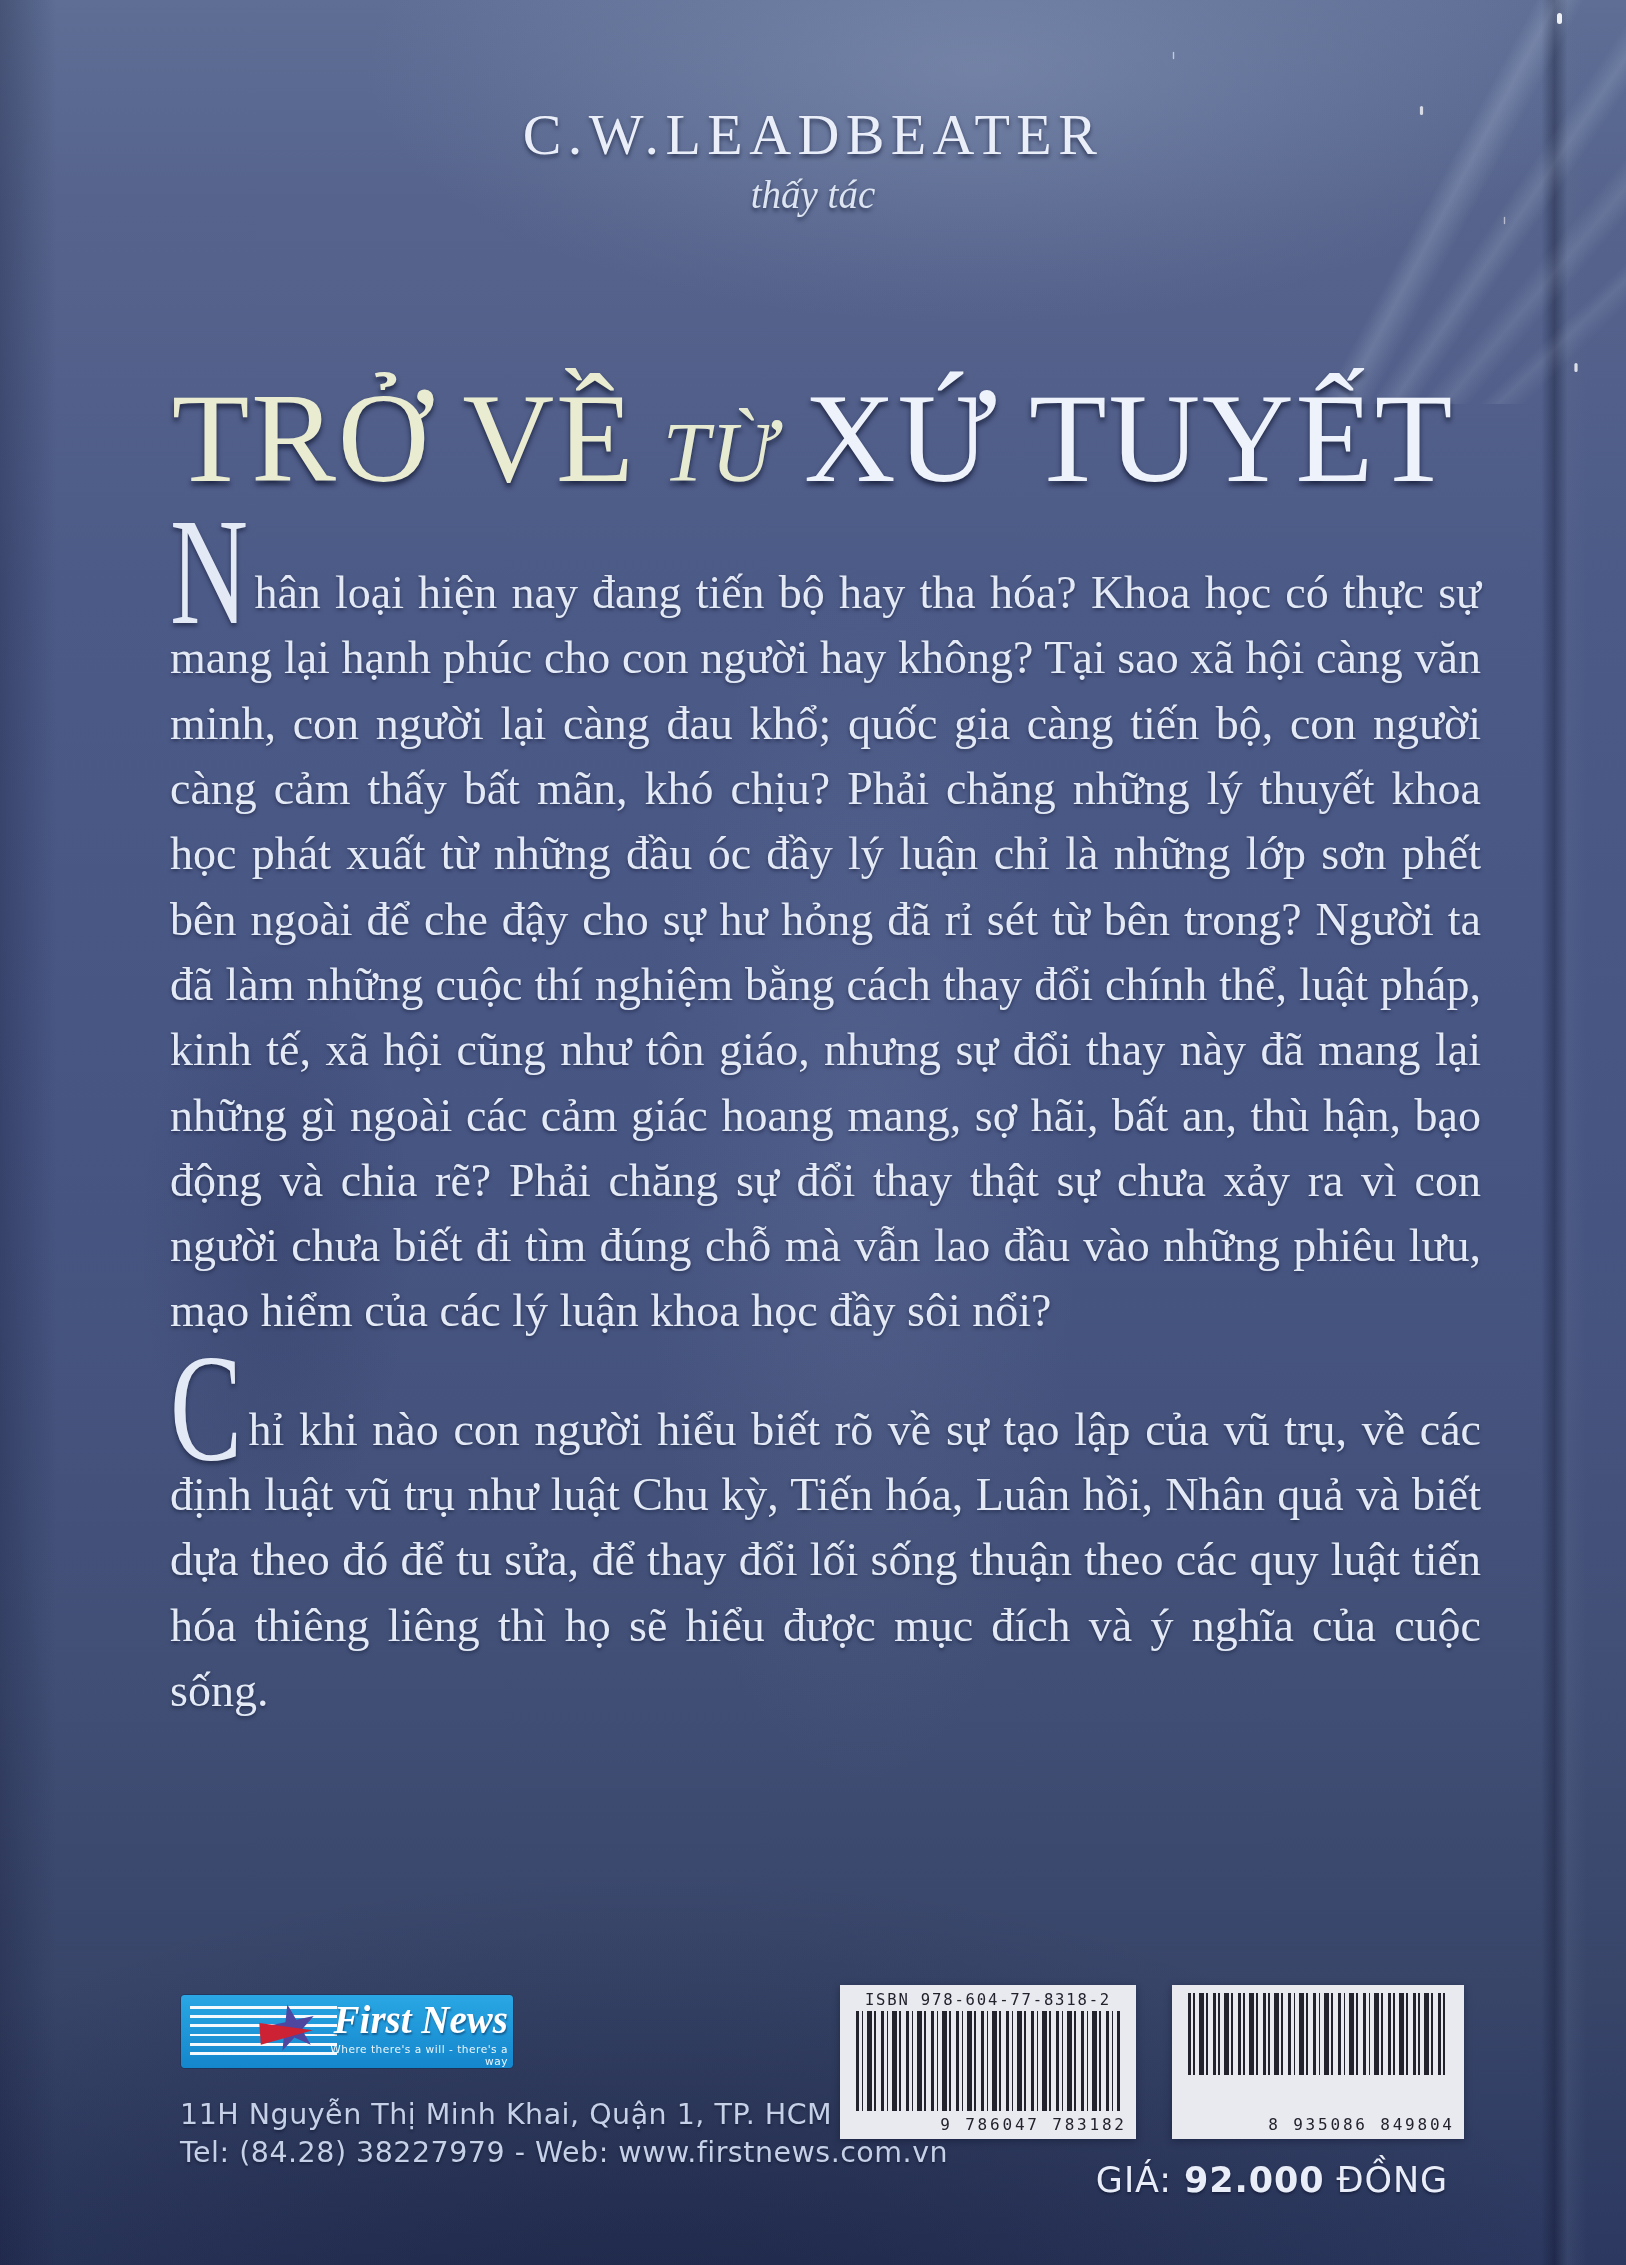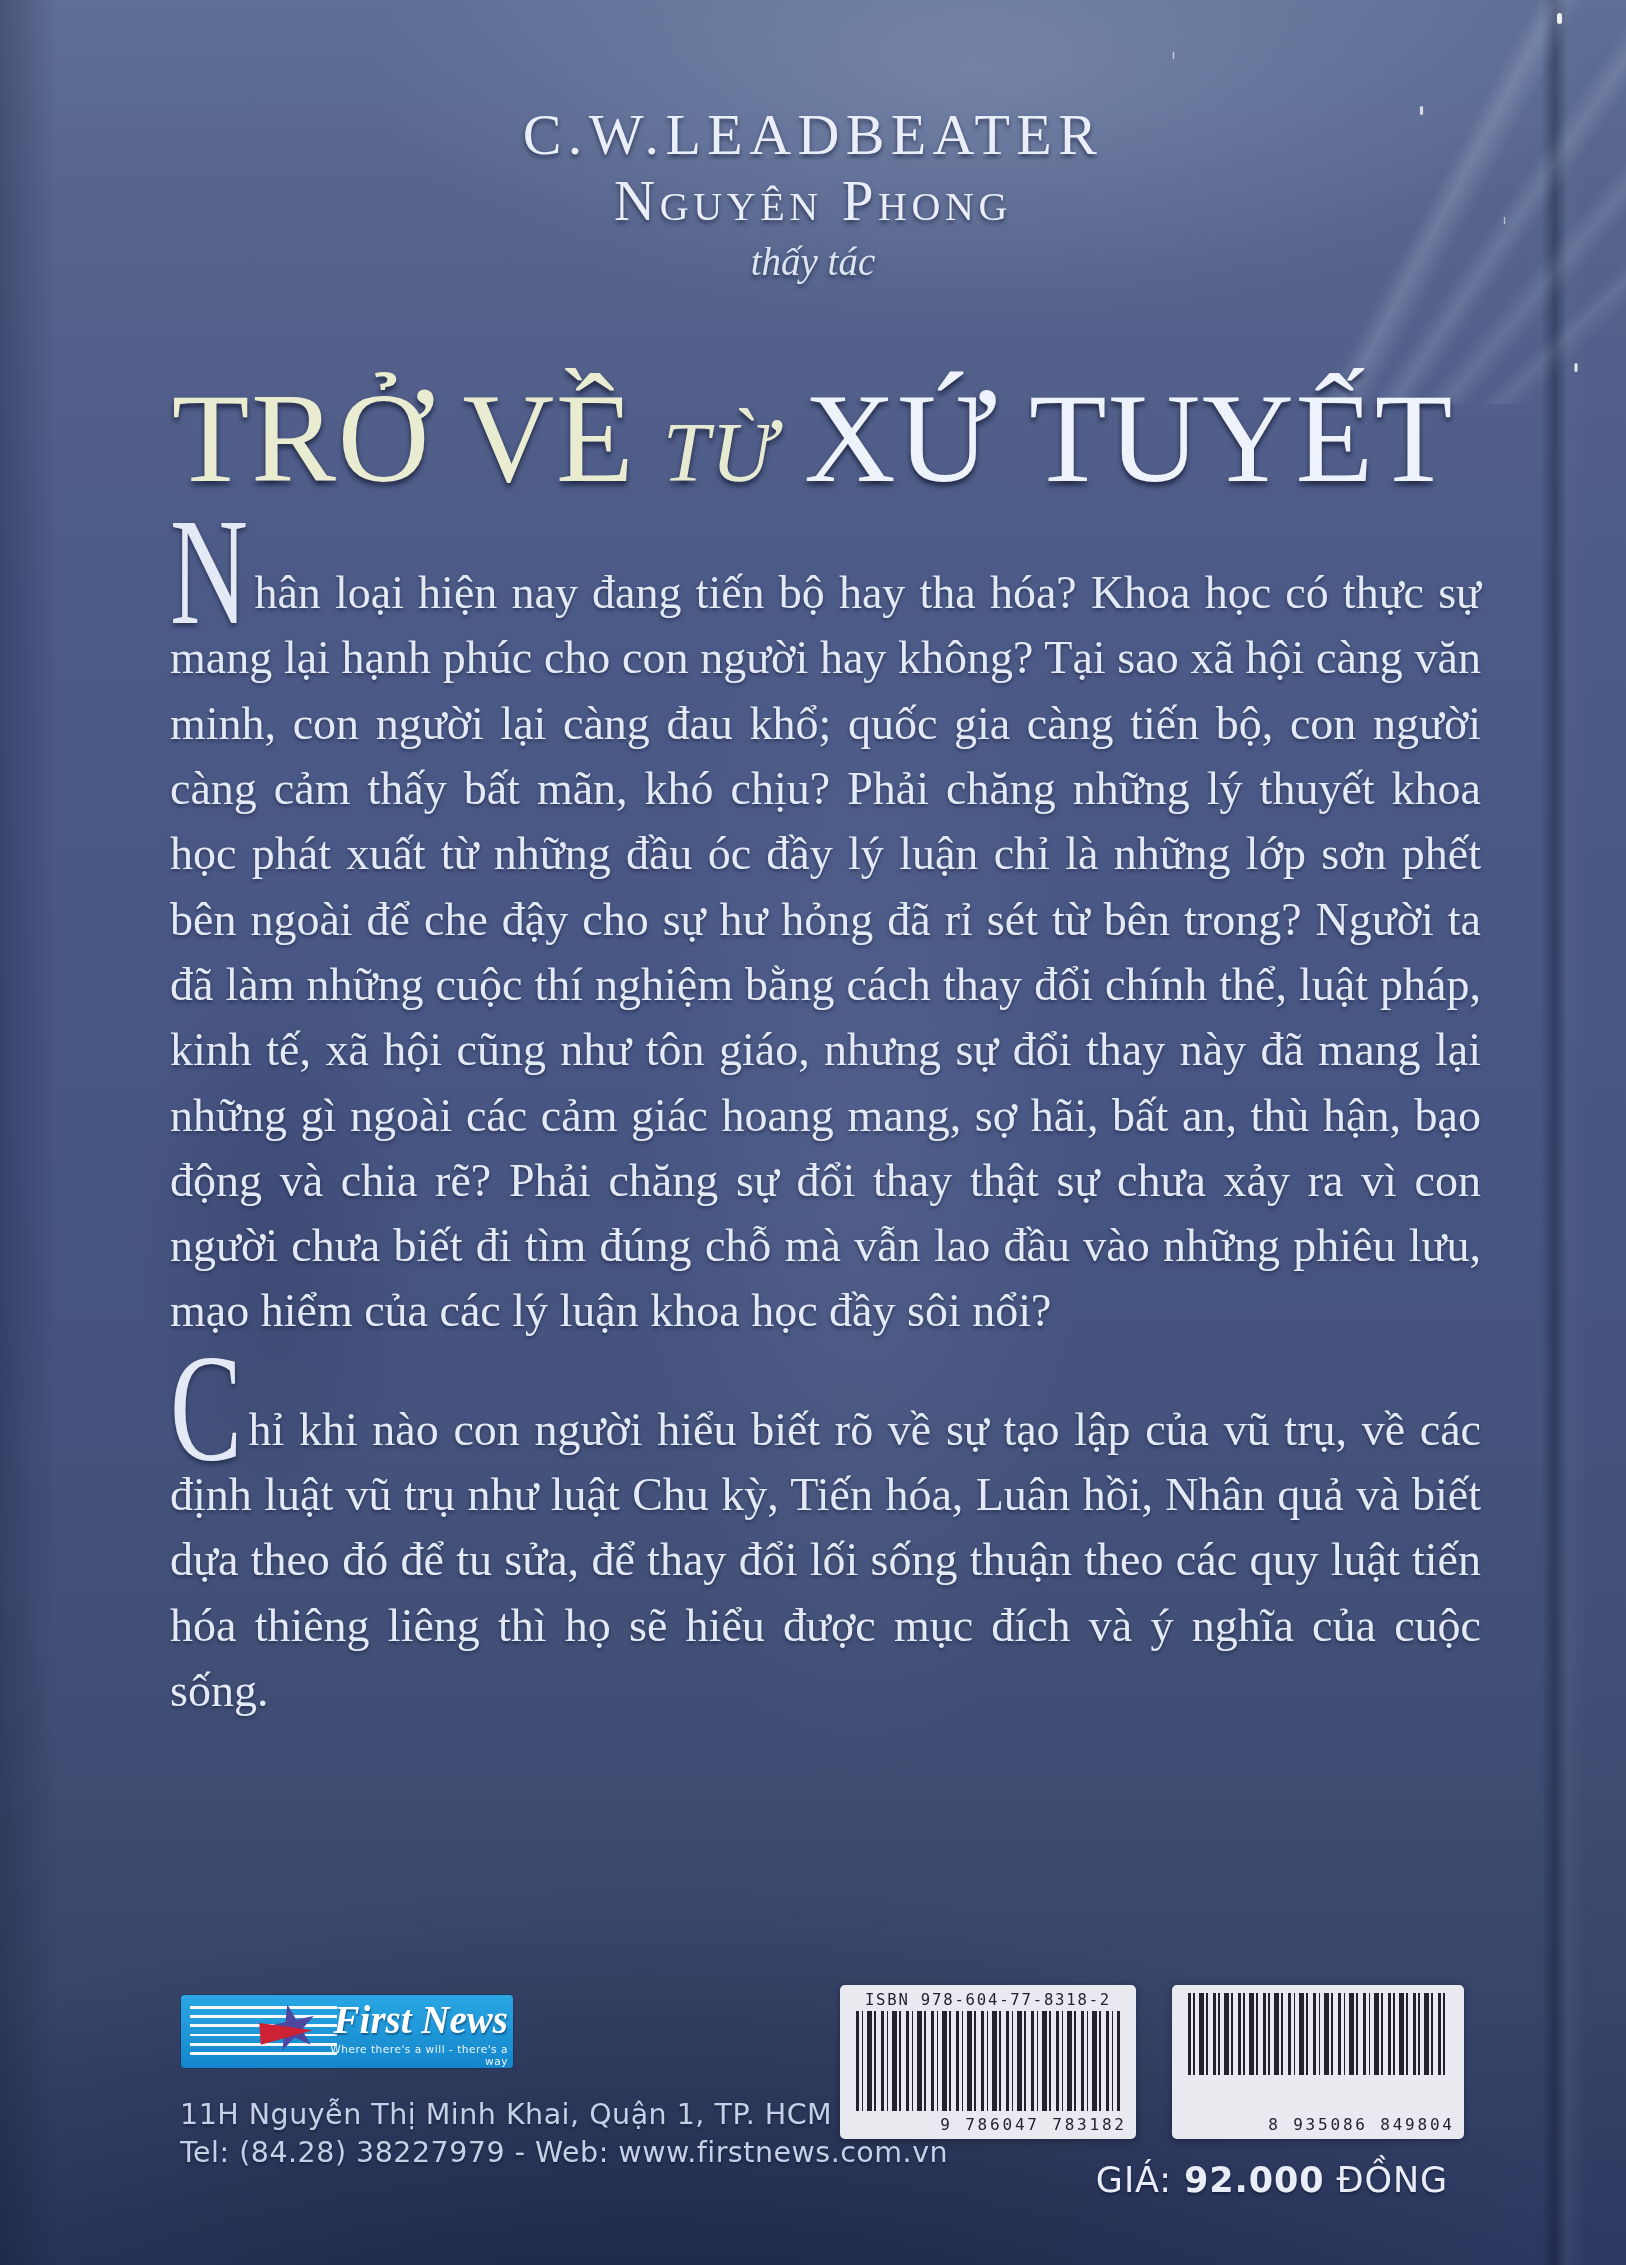--- a/index.html
+++ b/index.html
@@ -68,21 +68,21 @@
     border-bottom:11px solid transparent;border-left:53px solid #cc2233;transform:rotate(-4deg);}
   .logo-text-wrap{position:absolute;left:147px;top:3.7px;width:180px;text-align:right;color:#fff;}
   .logo-text{display:block;font-family:"Liberation Serif",serif;font-style:italic;font-weight:bold;
     font-size:39px;line-height:1.1;text-shadow:0.9px 1.8px 1.8px rgba(10,40,80,.5);}
   .logo-tagline{display:block;font-family:"DejaVu Sans","Liberation Sans",sans-serif;
     font-size:10.6px;margin-top:1.8px;color:rgba(255,255,255,.92);letter-spacing:0.5px;}
   .pub-lines{position:absolute;left:180px;top:2096px;color:#c6d1e8;
     font-family:"DejaVu Sans","Liberation Sans",sans-serif;font-size:28.5px;line-height:1.32;
     letter-spacing:0.5px;text-shadow:0 1.8px 2.8px rgba(10,15,40,.5);}
   
-  .barcode{position:absolute;top:1985px;height:154px;background:#e9eaf0;border-radius:5px;
+  .barcode{position:absolute;top:1985px;height:154px;background:#e9eaf0;border-radius:0;
     display:flex;flex-direction:column;padding:5.5px 9.2px;box-sizing:border-box;
     box-shadow:0 1.8px 7.3px rgba(5,10,30,.35);color:#23232e;}
   .barcode.left{left:840px;width:296px;}
   .barcode.right{left:1172px;width:292px;gap:36px;}
   .bc-label{font-family:"DejaVu Sans Mono","Liberation Mono",monospace;font-size:15.6px;
     letter-spacing:1.8px;text-align:center;white-space:nowrap;}
   .bc-bars{flex:1;margin:2.8px 7.3px 1.8px 7.3px;
     background:repeating-linear-gradient(90deg,#23232e 0 2.8px, transparent 2.8px 5.5px, #23232e 5.5px 7.3px,
       transparent 7.3px 11px, #23232e 11px 15.6px, transparent 15.6px 18.4px, #23232e 18.4px 20px, transparent 20px 25px);}
   .bc-digits{font-family:"DejaVu Sans Mono","Liberation Mono",monospace;font-size:16px;
@@ -97,21 +97,20 @@
 <body>
 
 <div class="book">
 
   <div class="glare corner"></div>
   <div class="glare specks"></div>
   <div class="glare sheen-left"></div>
 
   <div class="author-block">
     <div class="author-name">C.W.LEADBEATER</div>
-    <div class="author-name2">Nguyên Phong</div>
     <div class="author-role">thấy tác</div>
   </div>
 
   <div class="title-block">
     <span class="title-main">TRỞ VỀ</span>
     <span class="title-small">TỪ</span>
     <span class="title-white">XỨ TUYẾT</span>
   </div>
 
   <div class="body-block">

